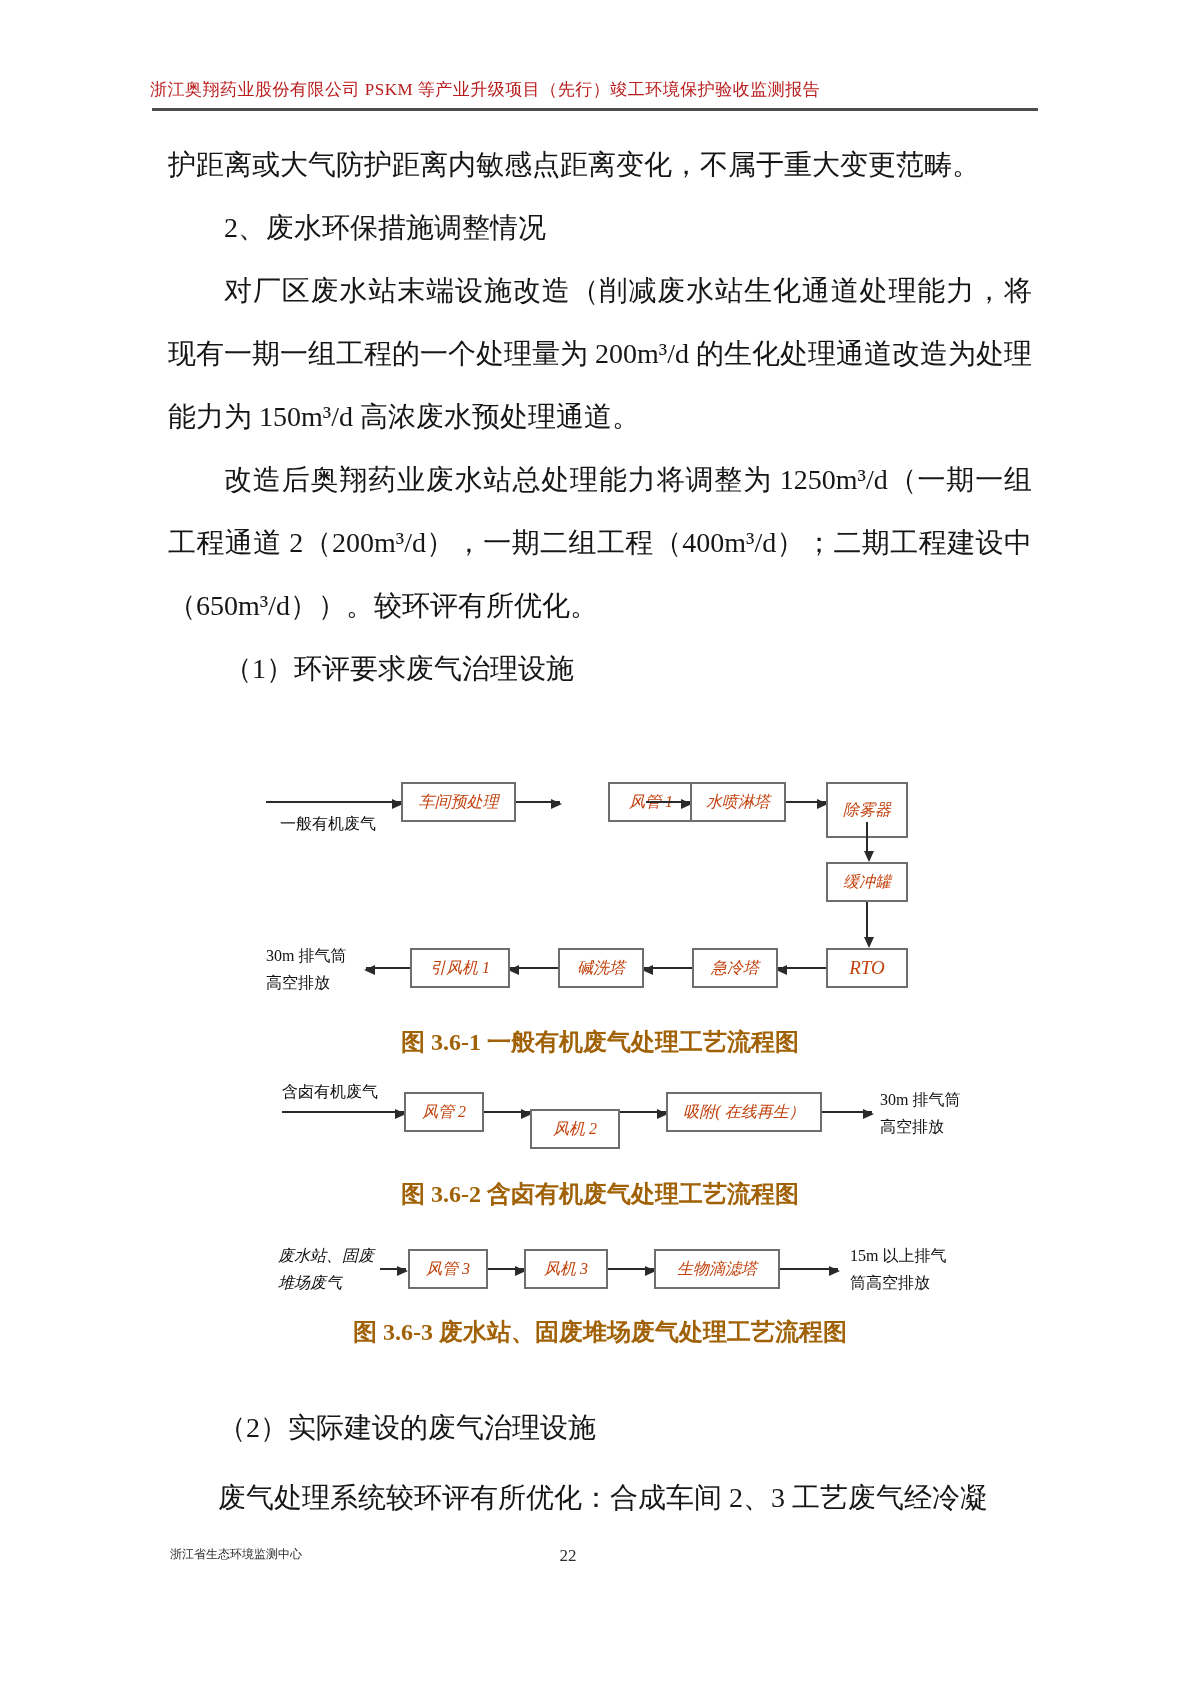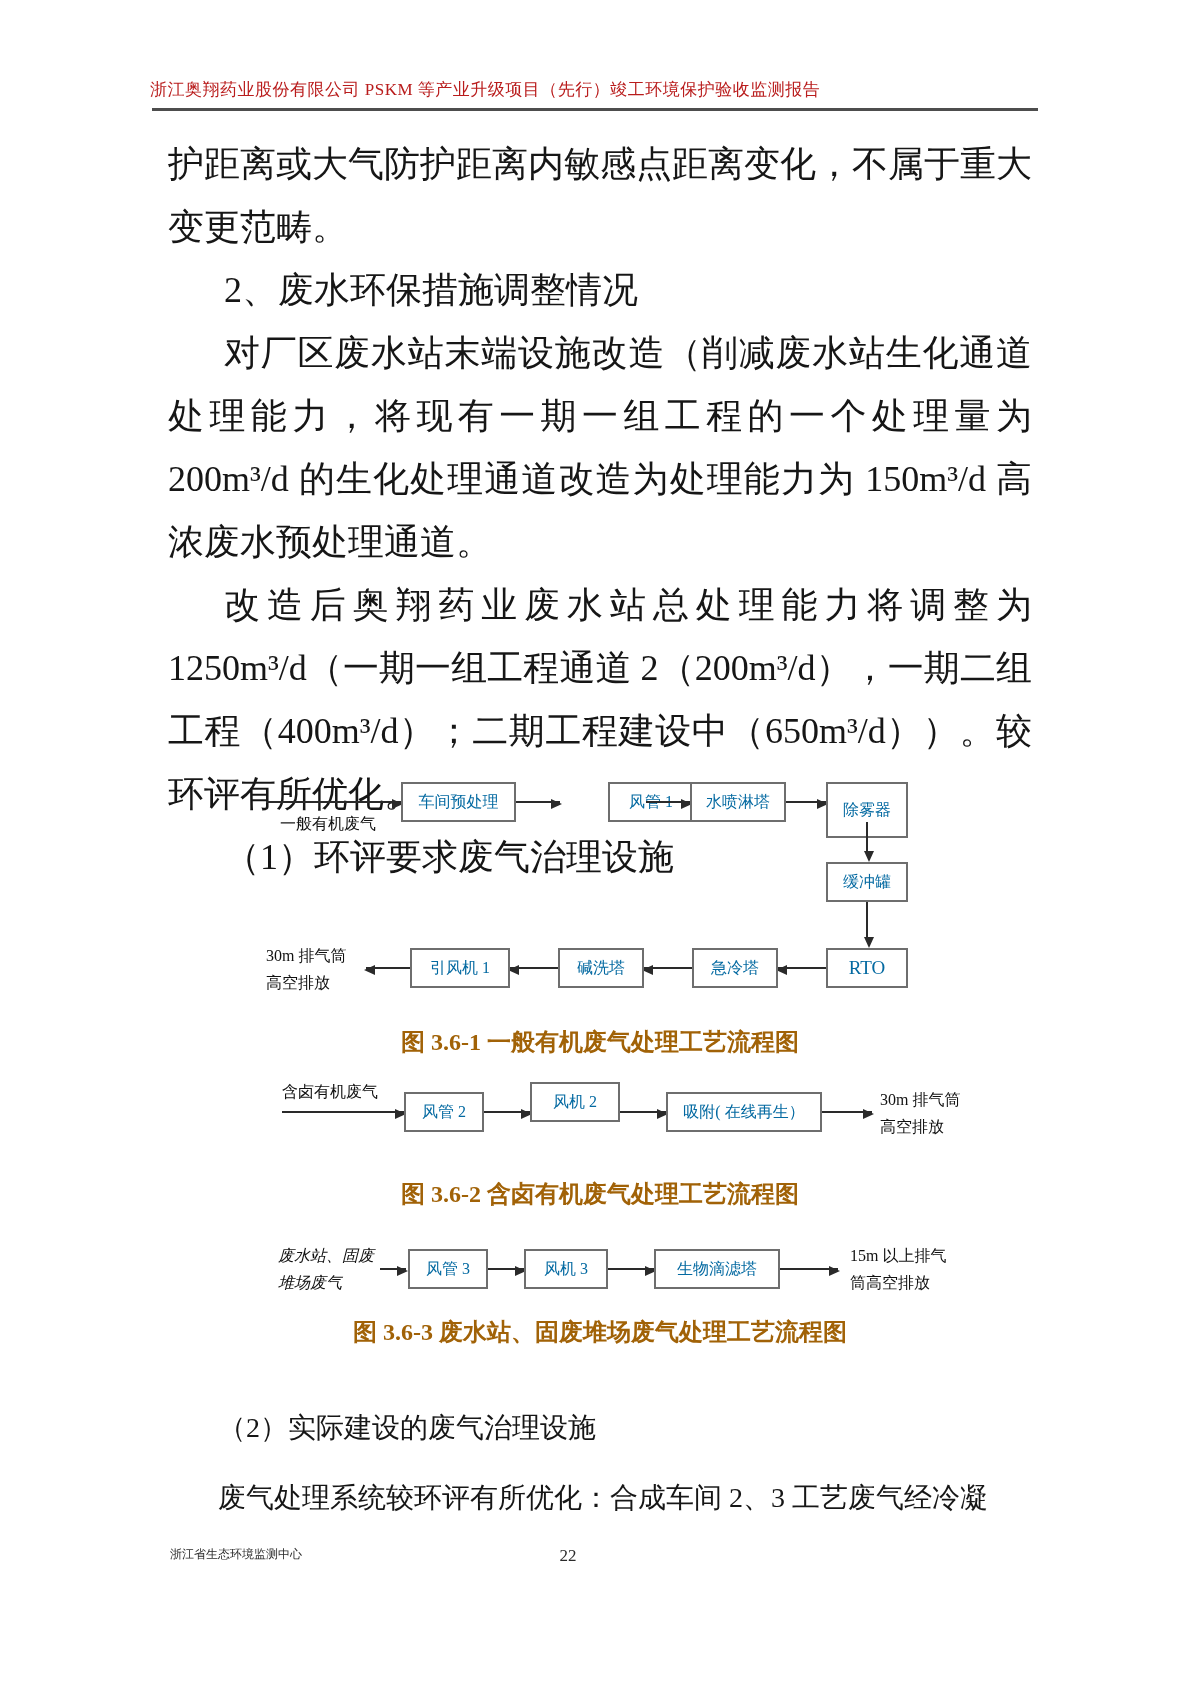--- a/index.html
+++ b/index.html
@@ -19,21 +19,21 @@
     font-size:17px; letter-spacing:0.5px;
     color:#b91c1c; white-space:nowrap;
   }
   .header-rule {
     position:absolute; top:108px; left:152px; width:886px;
     border-bottom:3px solid #4d4d4d;
   }
   
   .body-text {
     position:absolute; top:133px; left:168px; width:864px;
-    font-size:36px; line-height:63px; text-align:justify;
+    font-size:28px; line-height:63px; text-align:justify;
     text-justify:inter-ideograph;
   }
   .body-text p { text-indent:56px; }
   .body-text p.noindent { text-indent:0; }
   .abs-para {
     position:absolute; left:168px; width:864px;
     font-size:28px; line-height:36px; text-indent:50px;
     white-space:nowrap;
   }
   
@@ -41,21 +41,21 @@
     position:absolute; left:168px; width:864px;
     text-align:center; font-size:24px; font-weight:bold; color:#a16207;
     white-space:nowrap;
   }
   
   .chart { position:absolute; font-size:16px; }
   .fbox {
     position:absolute;
     border:2px solid #6e6e6e; background:#fff;
     display:flex; align-items:center; justify-content:center;
-    white-space:nowrap; color:#0369a1; font-size:16px;
+    white-space:nowrap; color:#c2410c; font-size:16px;font-style:italic;
   }
   .flabel { position:absolute; white-space:nowrap; color:#111; font-size:16px; }
   .flabel .ln { display:block; line-height:27px; }
   .ha { position:absolute; height:0; border-top:2px solid #2a2a2a; }
   .ha::after {
     content:""; position:absolute; top:-4px; width:0; height:0;
     border:5px solid transparent;
   }
   .ha.r::after { right:-2px; border-left:11px solid #2a2a2a; border-right:0; }
   .ha.l::after { left:-2px;  border-right:11px solid #2a2a2a; border-left:0; }
@@ -116,21 +116,21 @@
   </div>
 
   <div class="fig-caption" style="top:1026px;">图 3.6-1  一般有机废气处理工艺流程图</div>
 
   <div class="chart" style="left:258px; top:1082px; width:720px; height:60px;">
     <div class="flabel" style="left:24px; top:0px;">含卤有机废气</div>
     <div class="ha r" style="left:24px; top:29px; width:122px;"></div>
 
     <div class="fbox" style="left:146px; top:10px; width:80px; height:40px;">风管 2</div>
     <div class="ha r" style="left:226px; top:29px; width:46px;"></div>
-    <div class="fbox" style="left:272px; top:0; width:90px; height:40px;">风机 2</div>
+    <div class="fbox" style="left:272px; top:27px; width:90px; height:40px;">风机 2</div>
     <div class="ha r" style="left:362px; top:29px; width:46px;"></div>
     <div class="fbox" style="left:408px; top:10px; width:156px; height:40px;">吸附( 在线再生）</div>
     <div class="ha r" style="left:564px; top:29px; width:50px;"></div>
 
     <div class="flabel" style="left:622px; top:4px;">
       <span class="ln">30m 排气筒</span>
       <span class="ln">高空排放</span>
     </div>
   </div>
 

